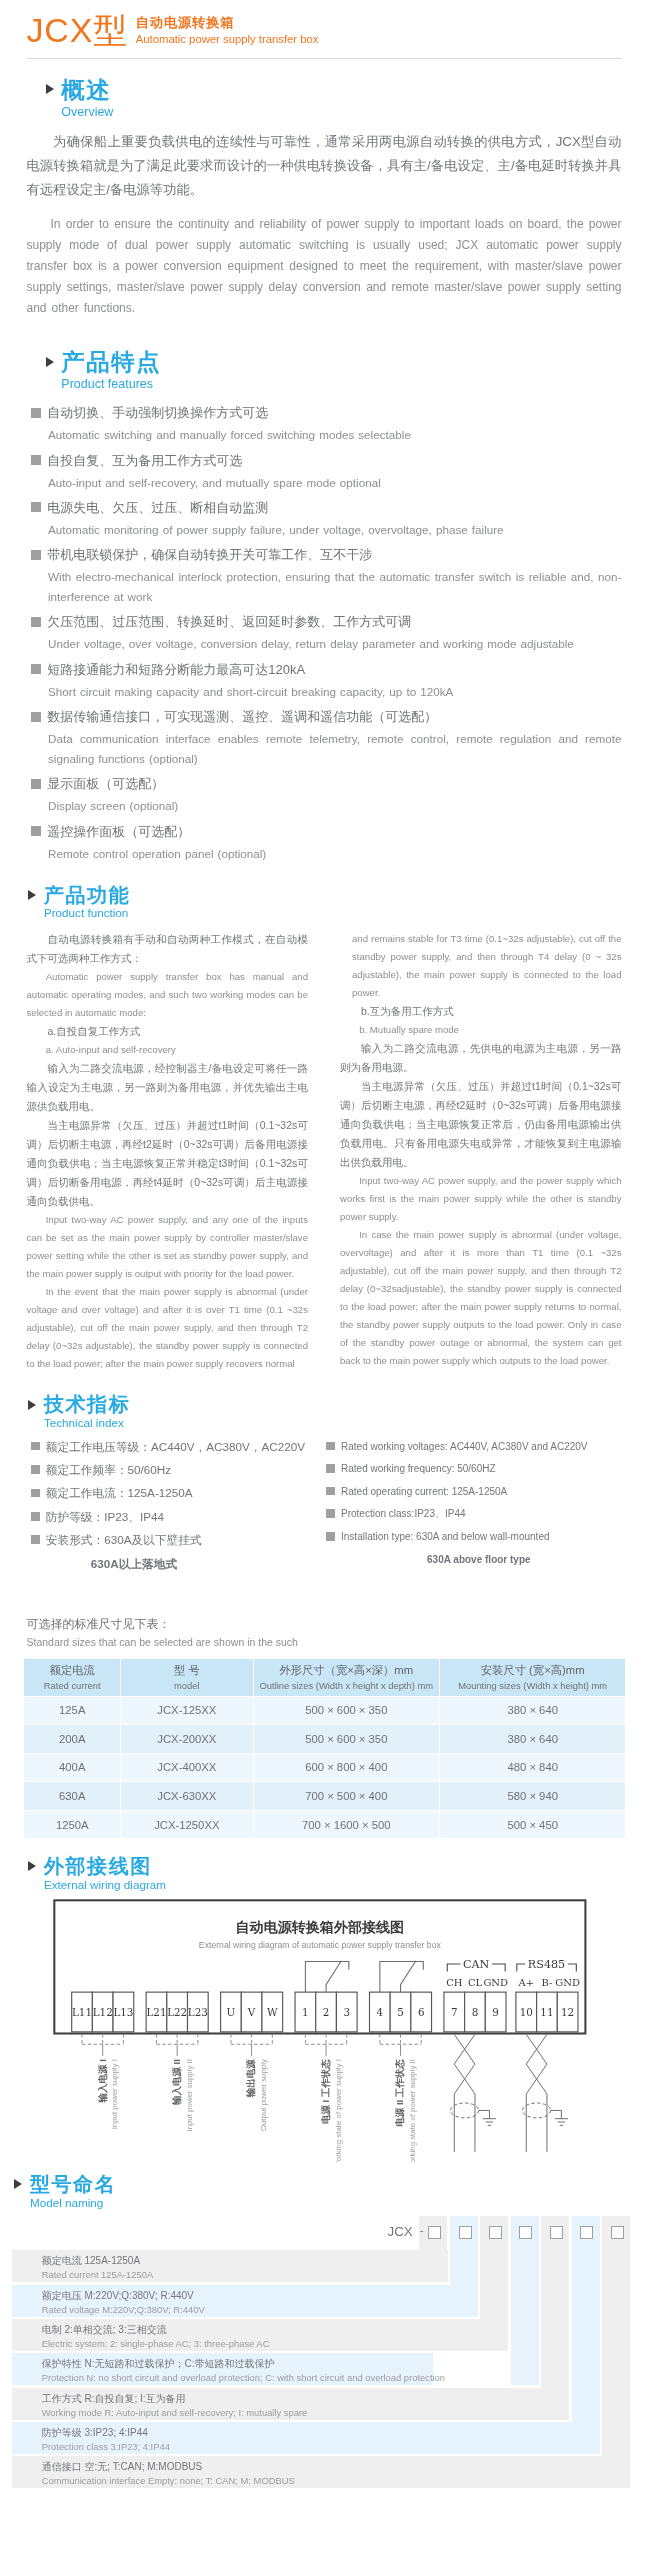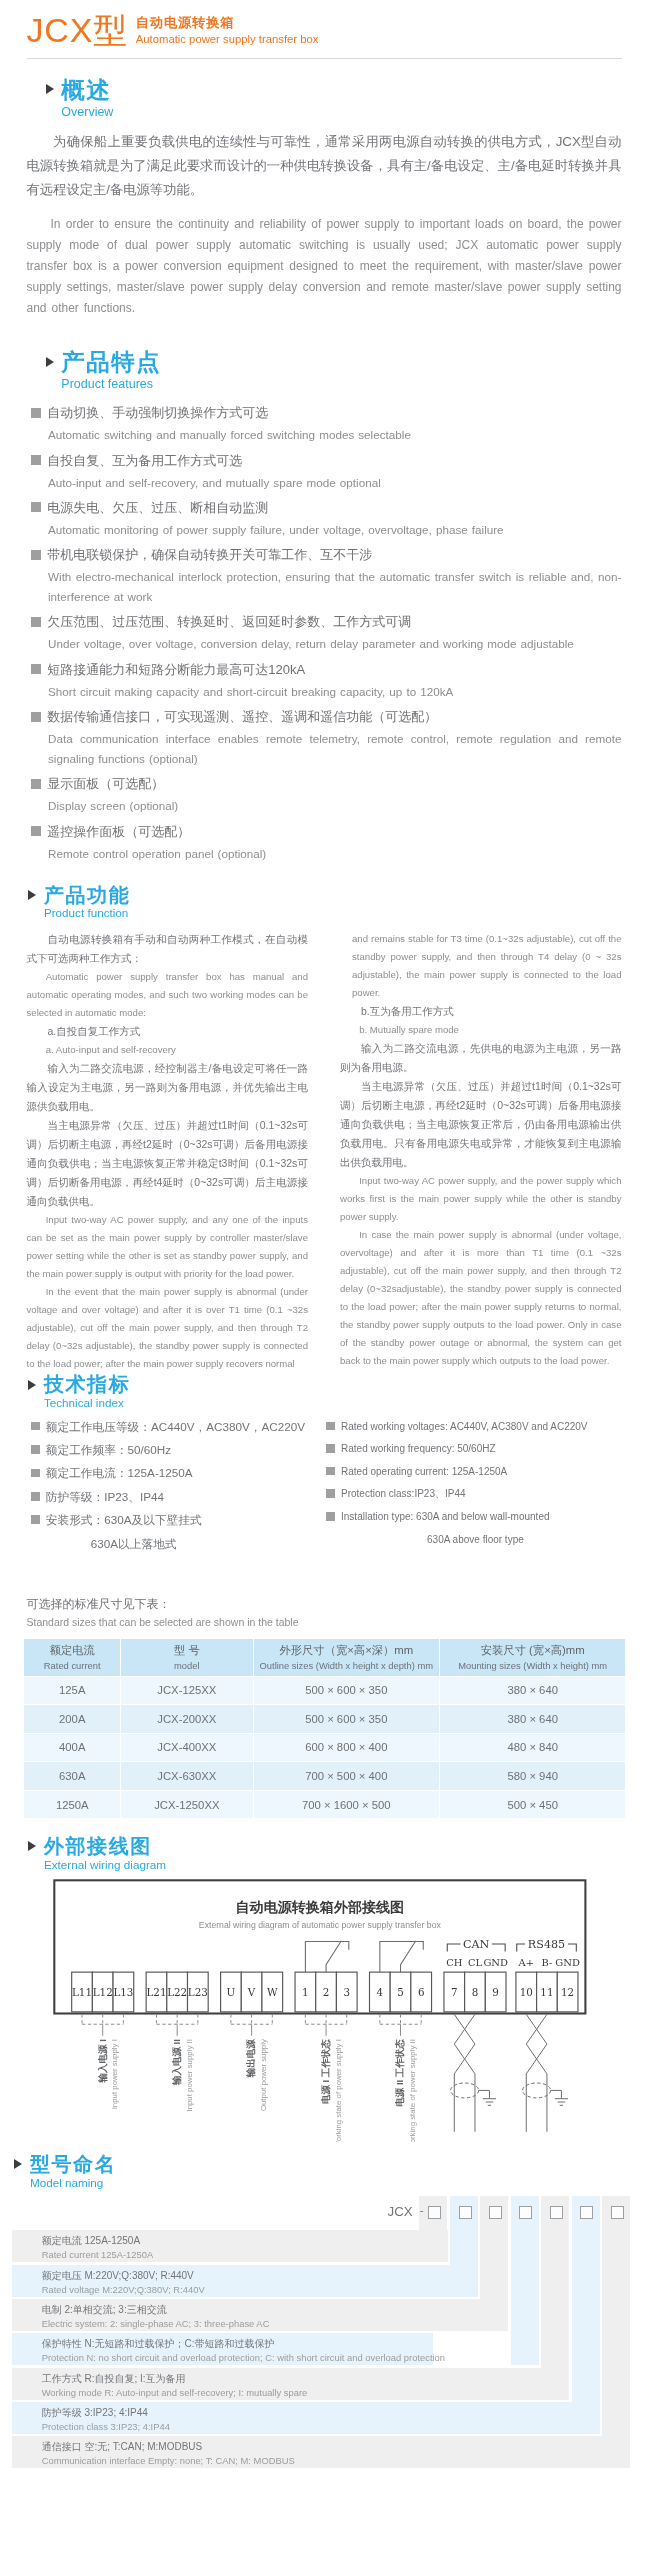--- a/index.html
+++ b/index.html
@@ -55,21 +55,21 @@
 
   
   .ti-cols{display:flex;margin:9.4px 26.5px 0 31px;}
   .ti-col{flex:1 1 0;}
   .ti-item{display:flex;align-items:flex-start;margin-bottom:7px;}
   .ti-item .sq{width:8.6px;height:8.6px;background:#9f9fa0;display:inline-block;
                margin-right:6.2px;margin-top:3.1px;flex:0 0 auto;}
   .ti-item[data-bullet="false"] .sq{visibility:hidden;}
   .ti-col.cn .ti-item span.t{color:#73757a;font-size:11.7px;line-height:16.4px;}
   .ti-col.en .ti-item span.t{color:#73757a;font-size:10px;line-height:15.6px;}
-  .ti-item[data-bullet="false"] span.t{padding-left:45px;}
+  .ti-item[data-bullet="false"] span.t{padding-left:45px;font-weight:bold;}
   .ti-col.en .ti-item[data-bullet="false"] span.t{padding-left:86px;text-align:right;}
 
   
   .sz-intro{margin:37px 26.5px 0 26.5px;}
   .sz-intro .cn{color:#6f7175;font-size:12px;}
   .sz-intro .en{color:#8d8f92;font-size:10.5px;margin-top:3.1px;}
   table.sizes{border-collapse:separate;border-spacing:1.6px;margin:9.4px auto 0 23.4px;
               width:603px;table-layout:fixed;}
   table.sizes th{background:#c9e6f7;color:#5e6periodic468;font-weight:normal;padding:4.7px 1.6px;}
   table.sizes th .th-cn{color:#5f6468;font-size:11.3px;}
@@ -105,21 +105,21 @@
   .nm-en{color:#9a9c9e;font-size:9.4px;line-height:13.3px;white-space:nowrap;}
   .nm-prefix{position:absolute;top:7.8px;left:353px;width:48px;text-align:right;
              color:#73757a;font-size:13.3px;}
   .nm-hyphen{position:absolute;top:7px;left:408px;color:#73757a;font-size:11.7px;}
   .nm-box{position:absolute;top:10px;width:11px;height:11px;background:#fdfdfd;
           border:0.8px solid #9aa0a4;}
   .nm-box.b1{left:416px;} .nm-box.b2{left:447px;} .nm-box.b3{left:477px;}
   .nm-box.b4{left:507px;} .nm-box.b5{left:538px;} .nm-box.b6{left:568px;}
   .nm-box.b7{left:599px;}
 
-  .mt-feat{margin-top:31px;} .mt-fn{margin-top:20px;} .mt-ti{}
+  .mt-feat{margin-top:31px;} .mt-fn{margin-top:20px;} .mt-ti{margin-top:20px;}
   .mt-wire{margin-top:15.6px;} .mt-nm{margin-top:11px;}
 </style>
 </head>
 <body>
 
 <div class="hdr">
   <div class="brand">
     <span class="model">JCX型</span>
     <div class="prod-names">
       <div class="prod-cn">自动电源转换箱</div>
@@ -348,21 +348,21 @@
           <span class="t">630A above floor type</span>
         </div>
 
     </div>
   </div>
 </div>
 
 <div>
   <div class="sz-intro">
     <div class="cn">可选择的标准尺寸见下表：</div>
-    <div class="en">Standard sizes that can be selected are shown in the table</div>
+    <div class="en">Standard sizes that can be selected are shown in the such</div>
   </div>
   <table class="sizes">
     <colgroup>
         <col style="width:16%">
         <col style="width:22%">
         <col style="width:31%">
         <col style="width:31%">
       </colgroup>
     <thead>
       <tr>

